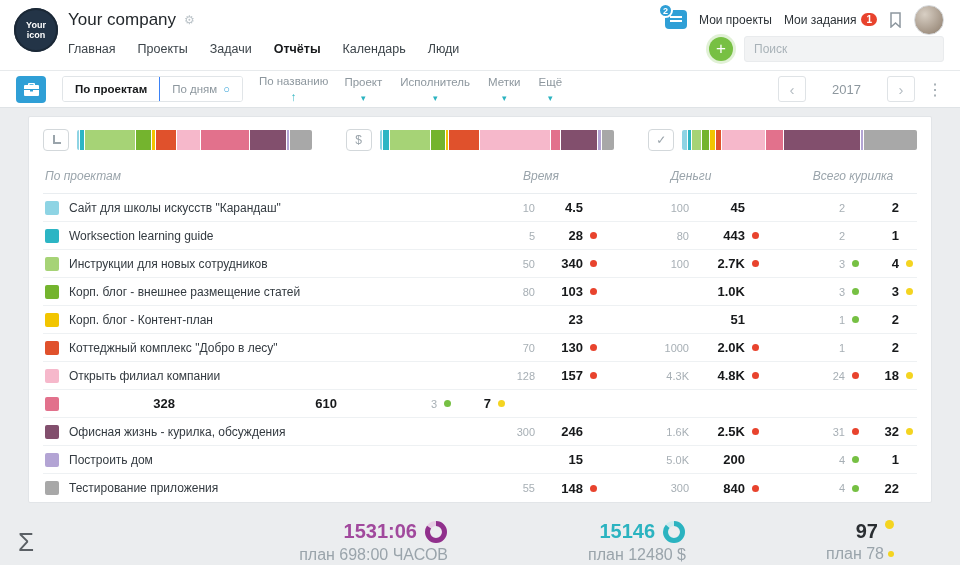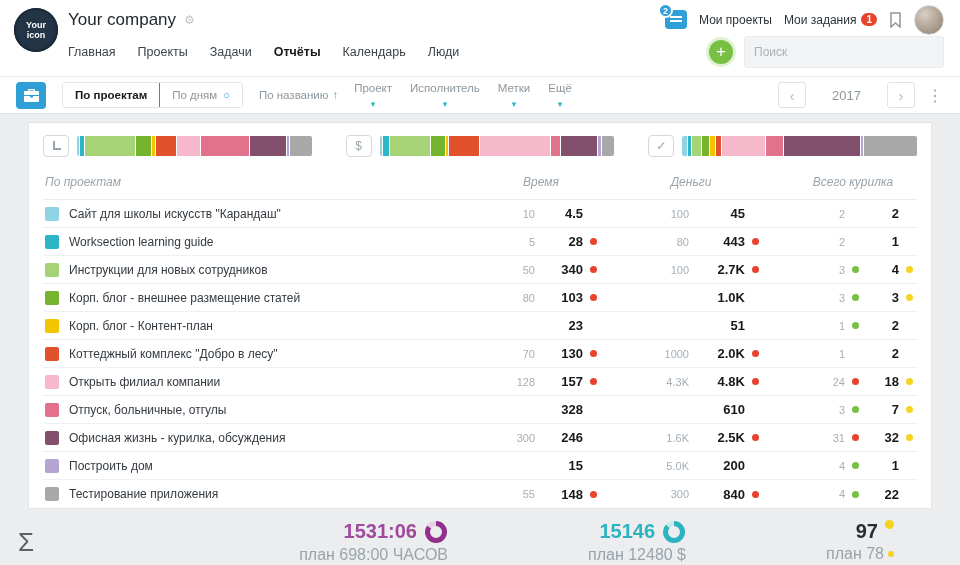--- a/index.html
+++ b/index.html
@@ -36,32 +36,32 @@
   .avatar { width:30px; height:30px; border-radius:50%; cursor:pointer;
     background:radial-gradient(circle at 35% 30%, #d8cfc4, #8c7b6a); border:1px solid #d7dadd; }
   .hdr-tabs { display:flex; align-items:center; padding:4px 16px 8px 68px; }
   .nav { display:flex; gap:22px; font-size:12.5px; color:#3c444a; }
   .tab { cursor:pointer; }
   .tab.active { font-weight:700; color:#17191b; }
   .tabs-right { margin-left:auto; display:flex; align-items:center; gap:11px; }
   .plus { width:24px; height:24px; border-radius:50%; background:#77c043; color:#fff; font-size:17px;
     display:flex; align-items:center; justify-content:center; cursor:pointer;
     box-shadow:0 0 0 3px rgba(119,192,67,.22); }
-  .search { width:200px; height:32px; background:#f2f3f4; border:1px solid #e9ebed; border-radius:3px;
+  .search { width:200px; height:26px; background:#f2f3f4; border:1px solid #e9ebed; border-radius:3px;
     padding:0 9px; font-size:12px; color:#333; outline:none; font-family:inherit; }
   .search::placeholder { color:#a9b2b8; }
   
   .toolbar { height:37px; background:#fff; border-bottom:1px solid #dfe3e6; display:flex; align-items:center; padding:0 16px; gap:16px; }
   .tb-blue { width:30px; height:27px; background:#2f9fd6; border-radius:4px; display:flex; align-items:center; justify-content:center; cursor:pointer; flex:none; }
   .seg-group { display:flex; border:1px solid #e1e5e8; border-radius:3px; overflow:hidden; font-size:11.5px; }
   .seg-item { padding:6px 12px; color:#8d979e; cursor:pointer; display:flex; gap:6px; align-items:center; background:#fff; }
   .seg-item + .seg-item { border-left:1px solid #3b82f6; }
   .seg-item.active { color:#17191b; font-weight:700; }
   .circ { color:#2f9fd6; font-size:11px; }
-  .sort { display:flex; gap:4px; align-items:center; font-size:11.5px; color:#8d979e; cursor:pointer; }
+  .sort { display:flex; gap:4px; align-items:center; font-size:11.5px; color:#8d979e; cursor:pointer;flex-direction:column; }
   .up { color:#2bb3c0; font-weight:700; }
   .filters { display:flex; gap:18px; }
   .filter { display:flex; gap:5px; align-items:center; font-size:11.5px; color:#8d979e; cursor:pointer;flex-direction:column; }
   .filter .chev { color:#2bb3c0; font-size:9px; }
   .tb-right { margin-left:auto; display:flex; align-items:center; }
   .nav-btn { width:28px; height:26px; border:1px solid #dfe3e6; background:#fff; border-radius:3px;
     color:#b4bcc2; font-size:15px; cursor:pointer; display:flex; align-items:center; justify-content:center; font-family:inherit; }
   .year { color:#8d979e; font-size:13px; margin:0 26px; }
   .more { color:#9aa4ab; font-size:16px; cursor:pointer; margin-left:12px; letter-spacing:1px; }
   
@@ -425,21 +425,20 @@
             <i class="dot" style="background: rgb(232, 67, 45);"></i>
           </span>
           <span class="fact">18</span>
           <span class="dotslot">
             <i class="dot" style="background: rgb(244, 212, 32);"></i>
           </span>
         </span>
       </div>
       <div class="prow">
         <span class="sq" style="background: rgb(226, 113, 140);"></span>
-        <span class="pname">Отпуск, больничные, отгулы</span>
         <span class="grp g-time">
           <span class="plan"></span>
           <span class="fact">328</span>
           <span class="dotslot"></span>
         </span>
         <span class="grp g-money">
           <span class="plan"></span>
           <span class="fact">610</span>
           <span class="dotslot"></span>
         </span>

